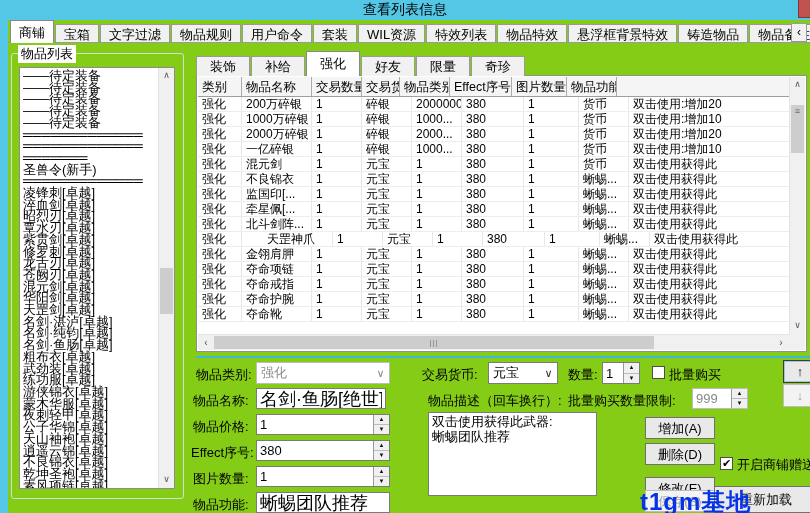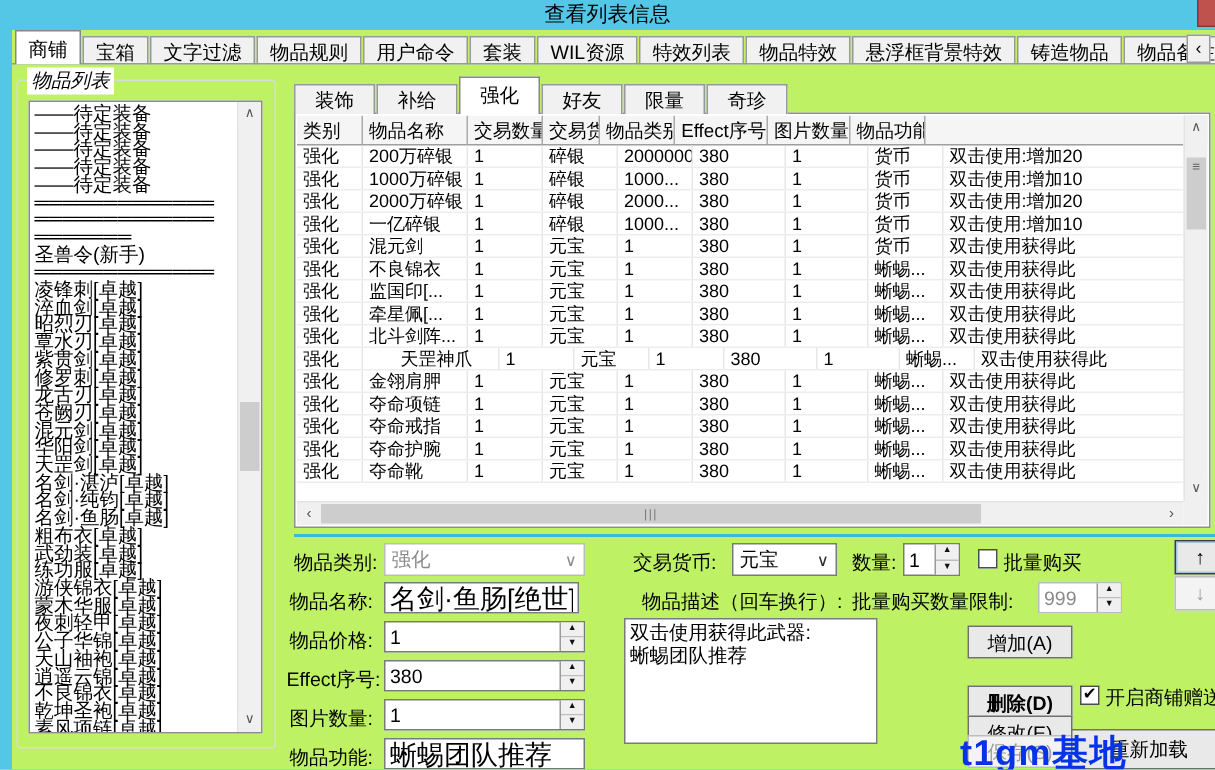--- a/index.html
+++ b/index.html
@@ -6,34 +6,34 @@
   html,body { margin:0; padding:0; }
   body {
     width:810px; height:513px; position:relative; overflow:hidden;
     background:#54c6e6; color:#000;
     font-family:"Liberation Sans","DejaVu Sans",sans-serif; font-size:13px;
   }
   .abs { position:absolute; }
   .title { top:0; left:0; right:0; height:19px; text-align:center; font-size:14px; padding-top:1px; }
   .closebtn { top:0; right:0; width:12px; height:18px; background:#c0524e; border-left:1px solid #833734; border-bottom:1px solid #833734; }
 
-  .panel { left:8px; top:20px; width:802px; height:493px; background:#bef264; }
+  .panel { left:8px; top:20px; width:802px; height:493px; background:#84cc16; }
 
   
   .tabstrip { left:0; top:0; right:0; height:23px; display:flex; align-items:flex-end; padding-left:2px; overflow:hidden; }
   .tabline { left:0; top:22px; width:100%; height:1px; background:#9a9a9a; z-index:1; }
   .tab { position:relative; height:19px; line-height:17px; padding:1px 8px 0; border:1px solid #999;
          border-bottom:none; background:#f1f1f1; margin-right:1px; white-space:nowrap; z-index:0; }
   .tab.active { height:23px; line-height:21px; background:#fff; border-color:#888; z-index:3; }
   .tabscroller { right:3px; top:3px; width:16px; height:19px; border:1px solid #999; background:#f1f1f1;
                  text-align:center; line-height:16px; font-size:12px; z-index:4; }
 
   
   .groupbox { left:3px; top:33px; width:173px; height:446px; border:1px solid #d4dce2; border-radius:3px; }
-  .groupbox-label { position:absolute; left:6px; top:-9px; background:#fff; padding:0 3px;font-style:italic; }
+  .groupbox-label { position:absolute; left:6px; top:-9px; background:#fff; padding:0 3px; }
   .listbox { position:absolute; left:7px; top:13px; width:156px; height:422px; border:1px solid #8c8c8c; background:#fff; display:flex; }
   .list-items { flex:1; overflow:hidden; padding:2px 0 0 3px; font-size:13px; line-height:11.7px; white-space:nowrap; }
   .sb-v { width:16px; background:#f0f0f0; border-left:1px solid #e2e2e2; position:relative; }
   .sb-arrow { position:absolute; left:0; width:100%; height:16px; color:#555; text-align:center; font-size:9px; line-height:15px; background:#f0f0f0; }
   .sb-arrow.bottom { bottom:0; }
   .sb-thumb { position:absolute; left:1px; right:1px; background:#cdcdcd; }
 
   
   .subtabstrip { left:188px; top:32px; height:24px; display:flex; align-items:flex-end; z-index:2; }
   .subtab { position:relative; height:20px; line-height:18px; padding:1px 13px 0; border:1px solid #999; border-bottom:none;
@@ -165,21 +165,21 @@
     </div>
 
   <div class="abs pagebox">
     <div class="tablewrap">
       <div class="thead" id="thead">
           <div class="th" style="width: 44px;">类别</div>
           <div class="th" style="width: 70px;">物品名称</div>
           <div class="th" style="width: 50px;">交易数量</div>
           <div class="th" style="width: 38px;">交易货币</div>
           <div class="th" style="width: 50px;">物品类别</div>
-          <div class="th" style="width: 62px; text-align: center;">Effect序号</div>
+          <div class="th" style="width: 62px;">Effect序号</div>
           <div class="th" style="width: 55px;">图片数量</div>
           <div class="th" style="width: 50px;">物品功能</div>
         </div>
       <div id="tbody">
           <div class="tr">
             <div class="td" style="width: 44px;">强化</div>
             <div class="td" style="width: 70px;">200万碎银</div>
             <div class="td" style="width: 50px;">1</div>
             <div class="td" style="width: 50px;">碎银</div>
             <div class="td" style="width: 50px;">2000000</div>
@@ -397,33 +397,33 @@
   </div>
 
   <div class="lbl" style="left:185px;top:398px;">物品价格:</div>
   <div class="spin" style="left:248px;top:394px;width:134px;height:21px;">
     <input value="1" style="">
     <div class="sbtns">
         <div>▲</div>
         <div>▼</div>
       </div>
   </div>
-  <textarea class="ta" style="left: 408px; top: 392px; width: 169px; height: 84px;">双击使用获得此武器:
+  <textarea class="ta" style="left: 420px; top: 392px; width: 169px; height: 84px;">双击使用获得此武器:
 蜥蜴团队推荐</textarea>
   <button class="btn" style="left:637px;top:397px;width:70px;height:22px;">增加(A)</button>
 
   <div class="lbl" style="left:183px;top:424px;">Effect序号:</div>
   <div class="spin" style="left:248px;top:420px;width:134px;height:21px;">
     <input value="380" style="">
     <div class="sbtns">
         <div>▲</div>
         <div>▼</div>
       </div>
   </div>
-  <button class="btn" style="left:637px;top:437px;width:70px;height:22px;font-weight:bold;">删除(D)</button>
+  <button class="btn" style="left:637px;top:423px;width:70px;height:22px;">删除(D)</button>
   <div class="cb" style="left:712px;top:437px;"><span id="cb-gift">✔</span></div>
   <div class="lbl" style="left:729px;top:436px;">开启商铺赠送</div>
 
   <div class="lbl" style="left:185px;top:450px;">图片数量:</div>
   <div class="spin" style="left:248px;top:446px;width:134px;height:21px;">
     <input value="1" style="">
     <div class="sbtns">
         <div>▲</div>
         <div>▼</div>
       </div>

